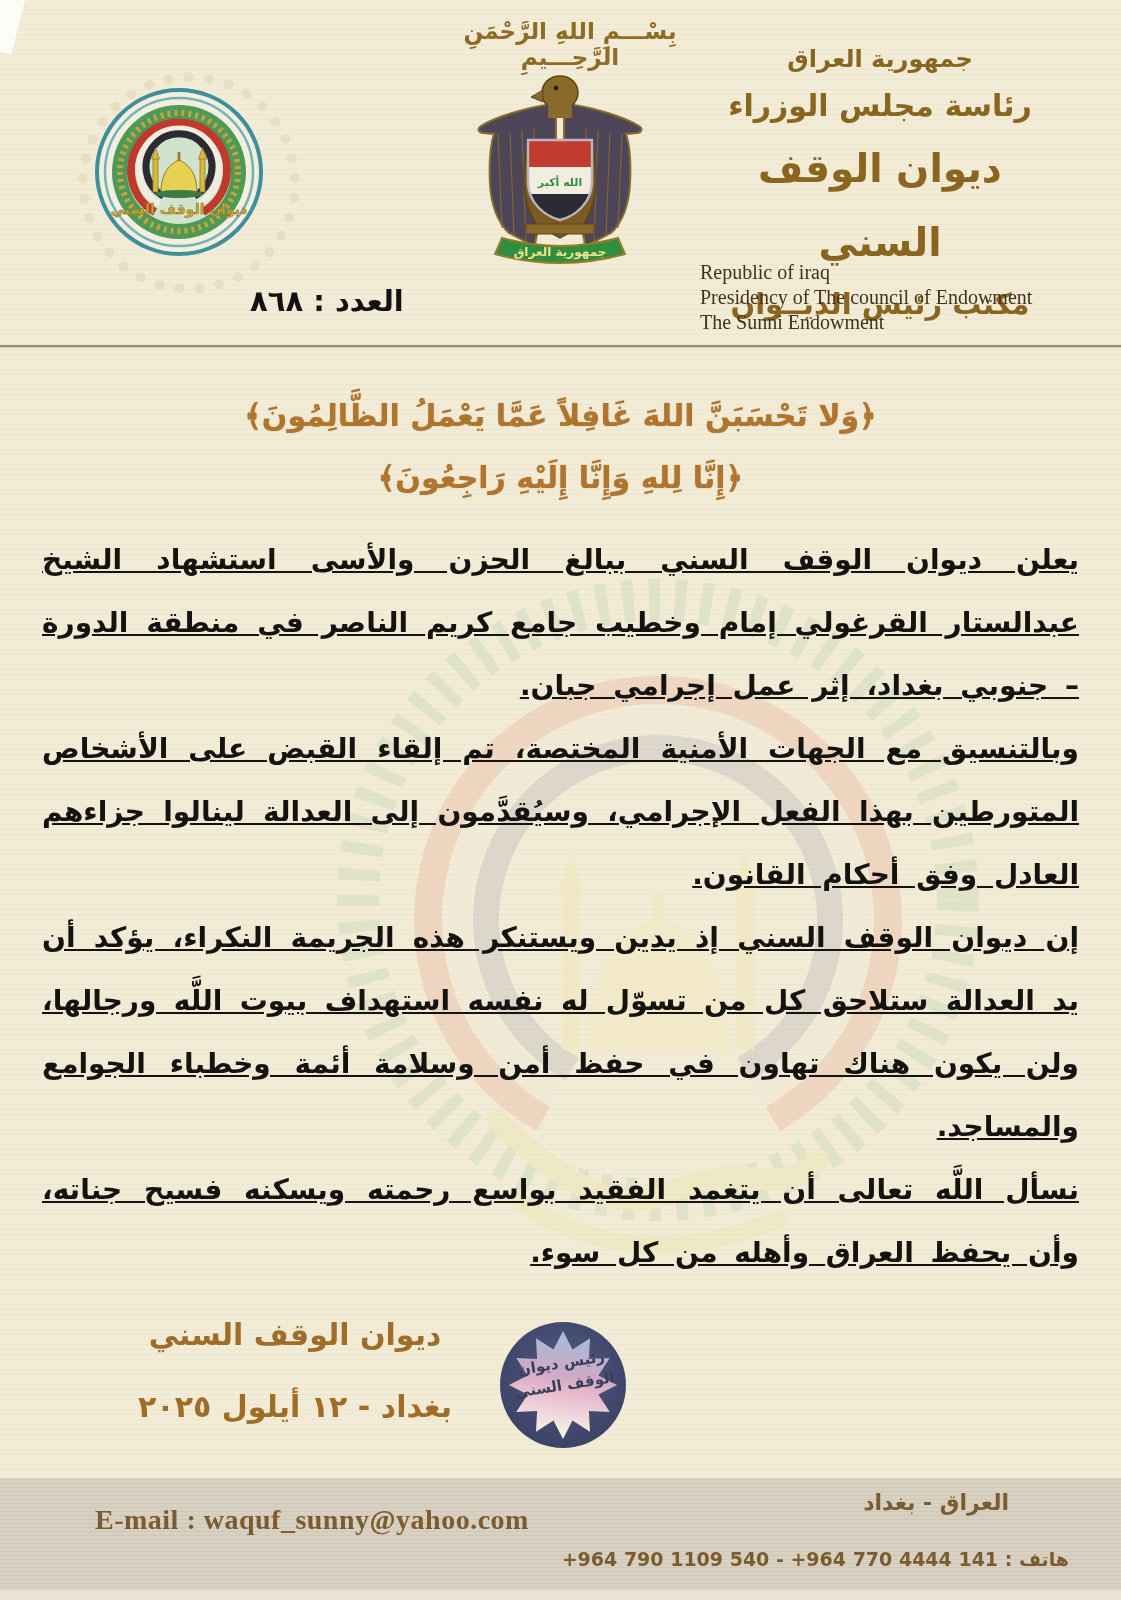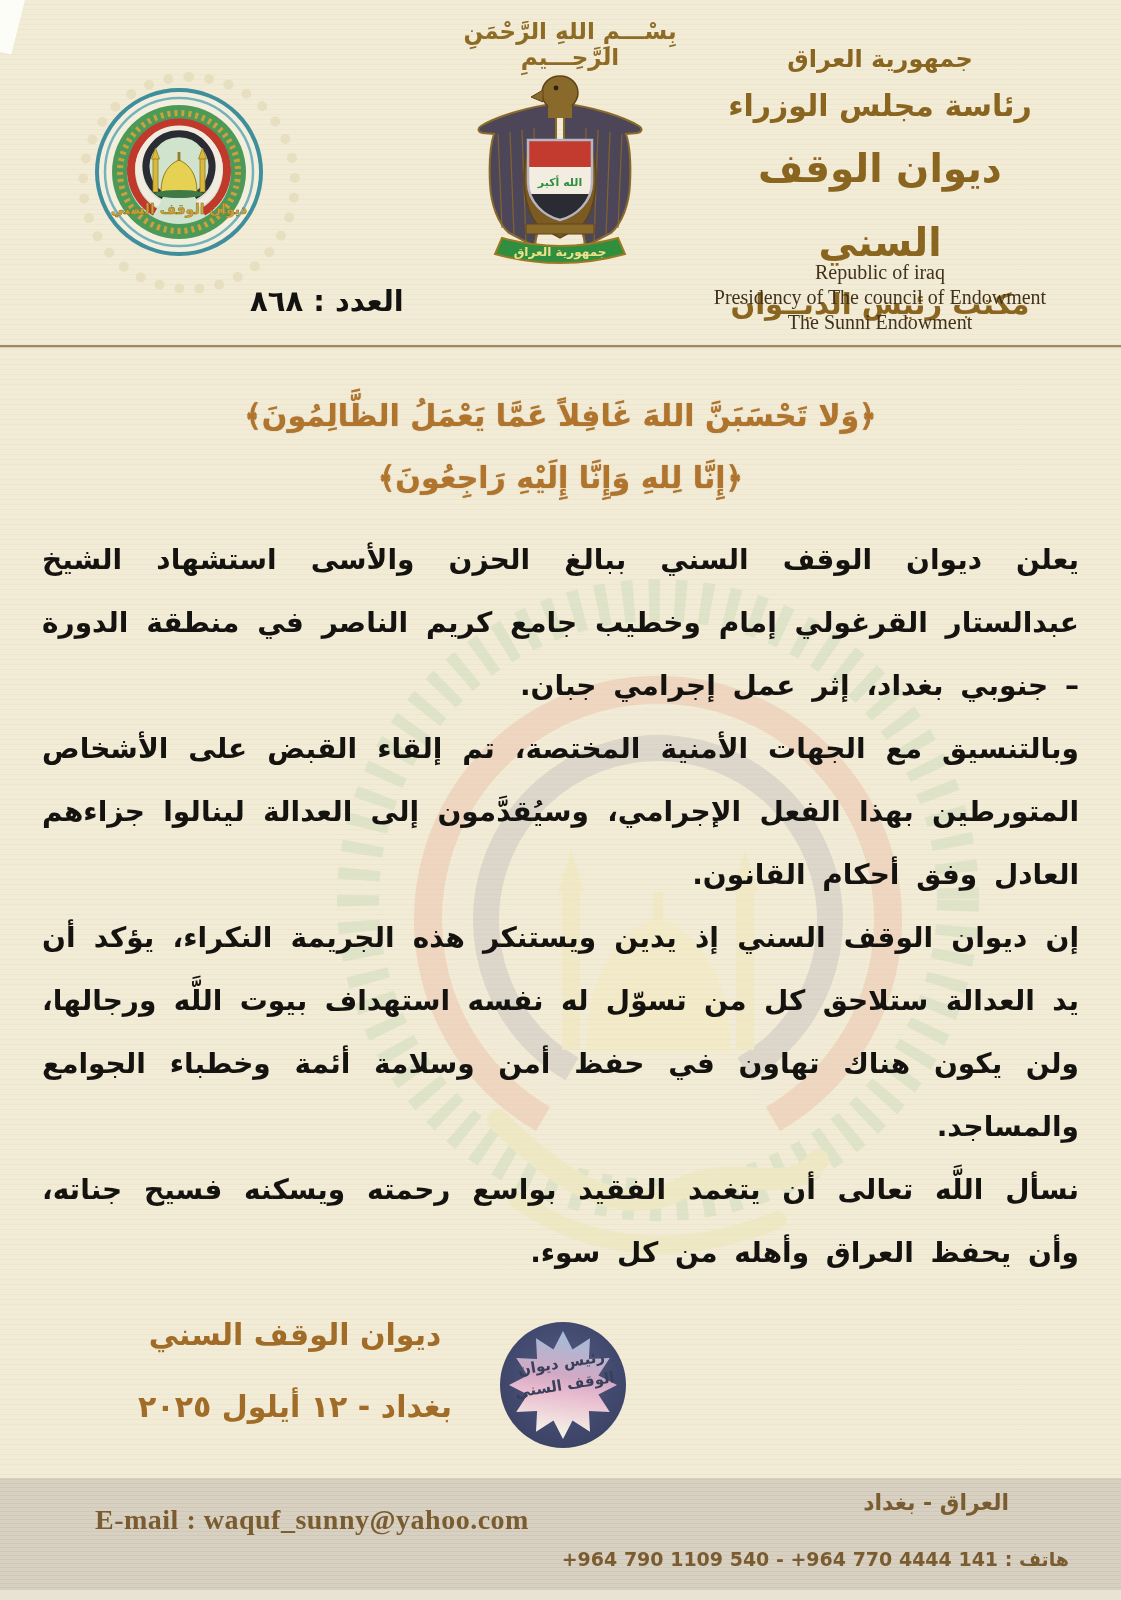--- a/index.html
+++ b/index.html
@@ -16,38 +16,38 @@
     color:#8f6c26;font-size:23px;font-weight:bold;letter-spacing:1px;direction:rtl;}
   .left-logo{position:absolute;left:93px;top:86px;}
   .left-logo-ornament{position:absolute;left:78px;top:72px;width:202px;height:202px;border-radius:50%;
     border:10px dotted #e6dcbc;opacity:.8;}
   .emblem{position:absolute;left:468px;top:68px;}
   .callig-block{position:absolute;left:700px;top:38px;width:360px;text-align:center;direction:rtl;color:#8a6520;}
   .callig-1{font-size:24px;font-weight:bold;line-height:42px;}
   .callig-2{font-size:30px;font-weight:bold;line-height:52px;}
   .callig-3{font-size:39px;font-weight:bold;line-height:74px;}
   .callig-4{font-size:29px;font-weight:bold;line-height:48px;}
-  .english-block{position:absolute;left:700px;top:260px;width:360px;text-align:center;
+  .english-block{position:absolute;left:700px;top:260px;width:360px;text-align:left;
     font-family:"Liberation Serif",serif;color:#41321a;font-size:20px;line-height:25px;}
   .doc-number{position:absolute;left:250px;top:284px;direction:rtl;
     font-size:29px;font-weight:bold;color:#141210;}
   .divider{position:absolute;left:0;top:345px;width:100%;height:2px;background:#9c8b66;
     border-bottom:1px solid #d8cdb0;}
   
   .verse{position:absolute;left:0;width:100%;text-align:center;direction:rtl;
     color:#b0742c;font-weight:bold;font-size:30px;text-shadow:0 0 1px rgba(120,70,15,.55);}
   .verse-1{top:398px;}
   .verse-2{top:460px;}
   
   .watermark{position:absolute;left:318px;top:560px;opacity:.34;z-index:0;pointer-events:none;}
   
   .body-text{position:absolute;left:42px;top:528px;width:1037px;z-index:2;
     direction:rtl;text-align:justify;color:#151310;font-weight:bold;
     font-size:28px;line-height:63px;word-spacing:7px;}
-  .body-text p{margin:0;}
+  .body-text p{margin:0;text-decoration:underline;}
   
   .signature{position:absolute;left:100px;top:1312px;width:390px;text-align:center;z-index:2;
     direction:rtl;color:#a06c28;font-weight:bold;}
   .sig-1{font-size:30px;line-height:46px;}
   .sig-2{font-size:30px;line-height:46px;margin-top:26px;}
   
   .stamp{position:absolute;left:500px;top:1322px;width:126px;height:126px;border-radius:50%;
     background:radial-gradient(circle at 50% 42%, #46507e 0%, #333c66 55%, #262f52 100%);
     z-index:2;opacity:.92;}
   .stamp-star{position:absolute;left:9px;top:9px;width:108px;height:108px;

